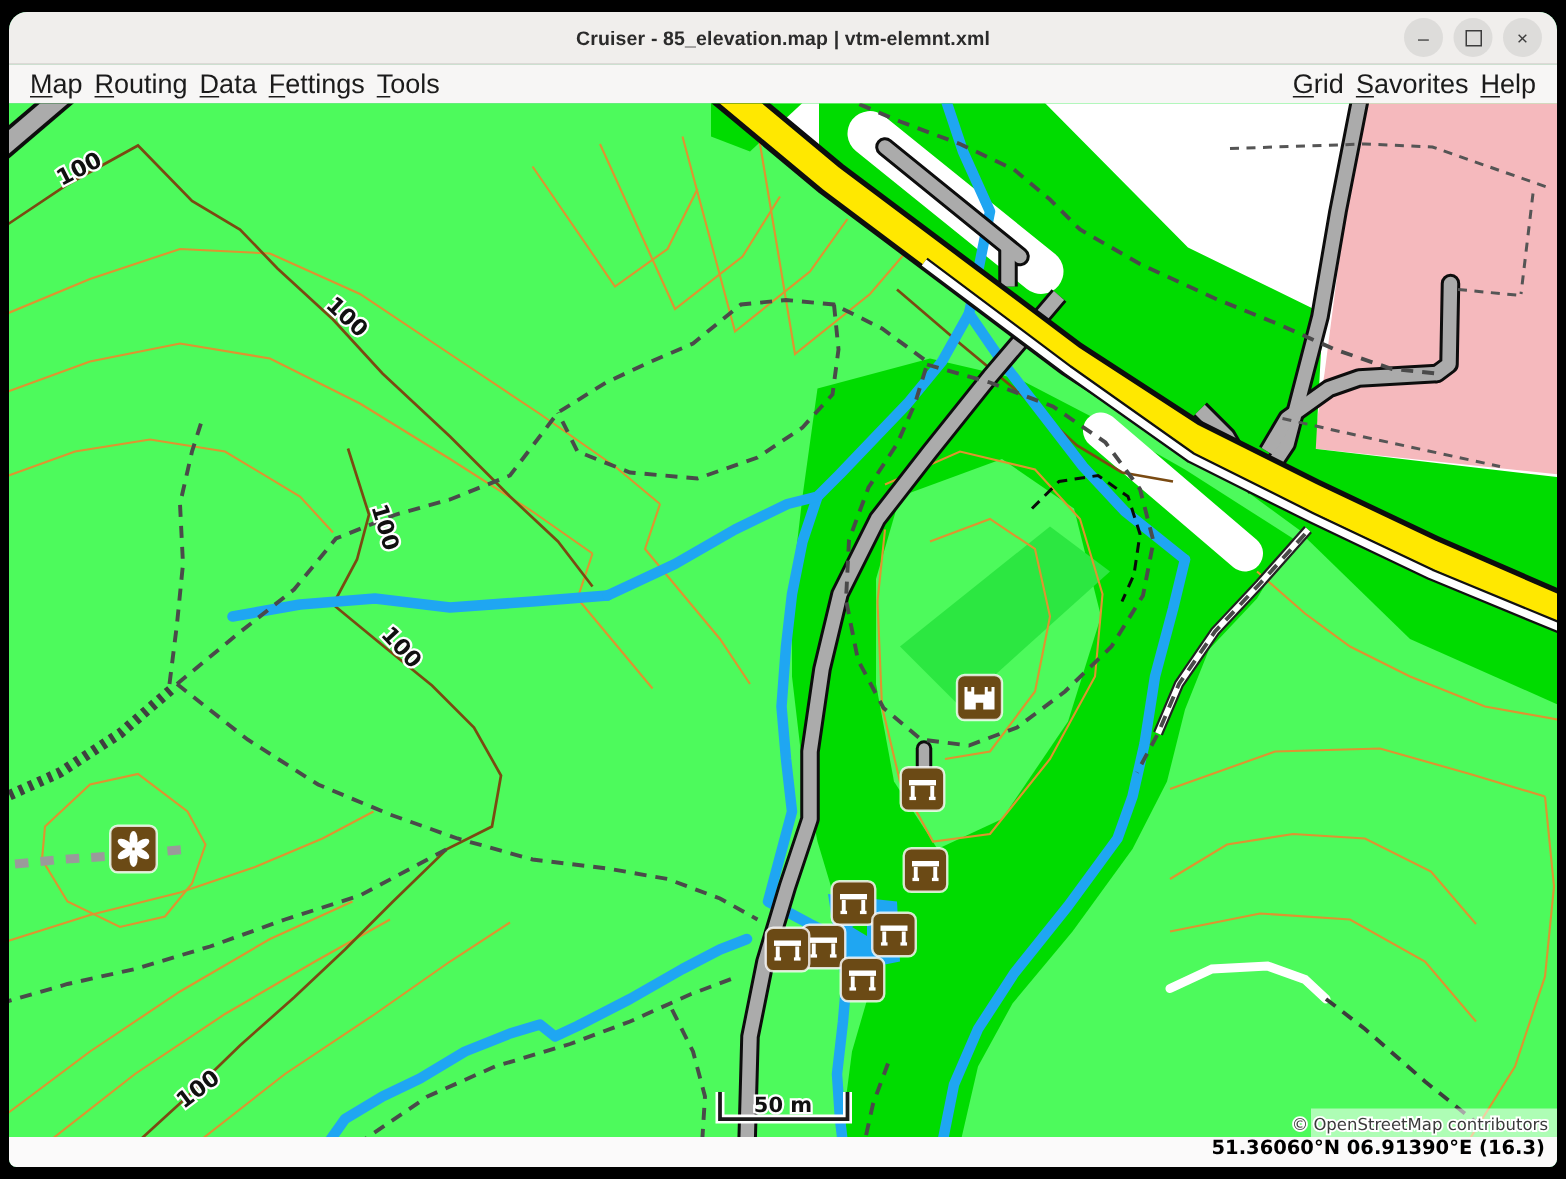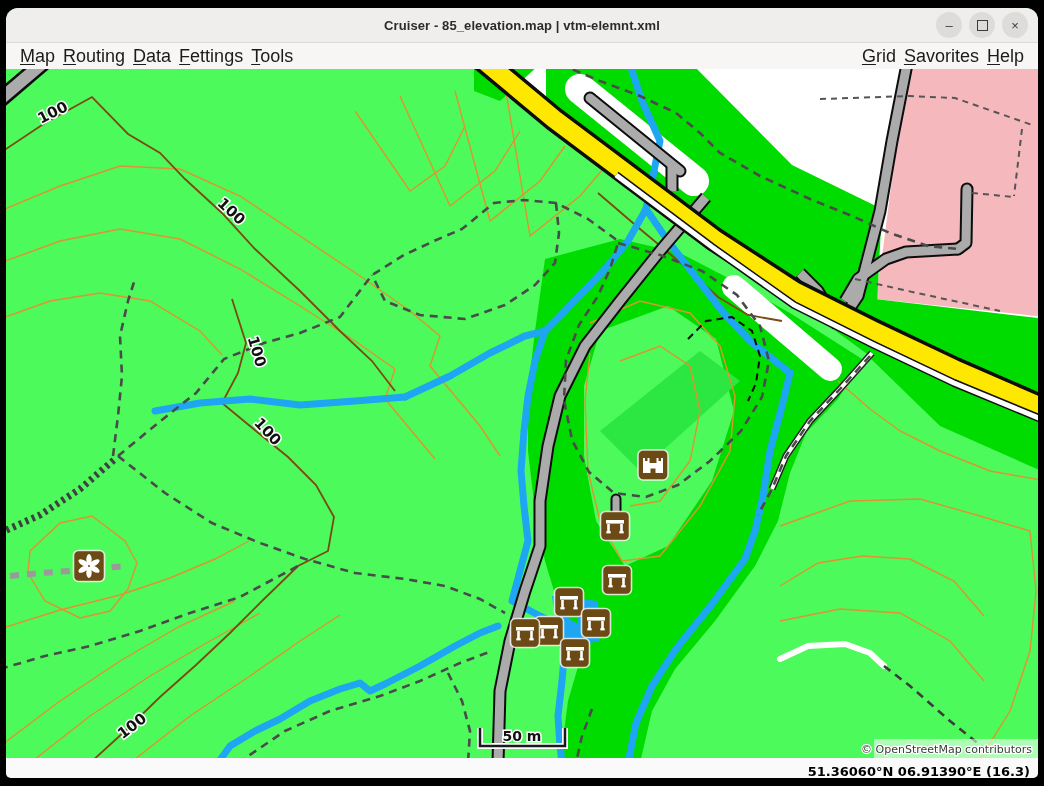--- a/index.html
+++ b/index.html
@@ -9,21 +9,21 @@
   .title{font-weight:bold;font-size:13px;color:#2b2b2b;letter-spacing:.1px;}
   .winbtns{position:absolute;right:10px;top:4px;display:flex;gap:7px;}
   .winbtn{width:26px;height:26px;border-radius:50%;background:#dddcda;color:#3c3c3c;display:flex;align-items:center;justify-content:center;font-size:13px;line-height:1;cursor:default;}
   .winbtn.max span{display:block;width:9px;height:9px;border:1.5px solid #3c3c3c;background:transparent;}
   .menubar{height:26px;background:#f7f6f5;display:flex;align-items:center;padding:0 10px;font-size:18px;color:#1b1b1b;}
   .mi{padding:0 4px;white-space:nowrap;}
   .mi .mn{text-decoration:underline;text-underline-offset:2px;}
   .spacer{flex:1;}
   .maparea{position:relative;width:1032px;height:689px;background:#4dfa5c;}
   .maparea svg{position:absolute;left:0;top:0;}
-  .statusbar{height:21px;background:#fbfafa;display:flex;align-items:flex-end;justify-content:flex-end;padding-right:8px;font-family:"DejaVu Sans",sans-serif;font-size:13px;font-weight:bold;color:#000;}
+  .statusbar{height:21px;background:#fbfafa;display:flex;align-items:flex-start;justify-content:flex-end;padding-right:8px;font-family:"DejaVu Sans",sans-serif;font-size:13px;font-weight:bold;color:#000;}
   .ctl{font-family:"DejaVu Sans",sans-serif;font-size:15px;font-weight:bold;fill:#101010;stroke:#fff;stroke-width:3px;paint-order:stroke;text-anchor:middle;}
   .scaletxt{font-family:"DejaVu Sans",sans-serif;font-size:14px;font-weight:bold;fill:#111;stroke:#fff;stroke-width:3px;paint-order:stroke;text-anchor:middle;}
   .attrtxt{font-family:"DejaVu Sans",sans-serif;font-size:11px;fill:#3b3b3b;stroke:#fff;stroke-width:2.5px;paint-order:stroke;text-anchor:end;}
 </style>
 </head>
 <body>
 
 <div class="window">
 
   <div class="titlebar">

